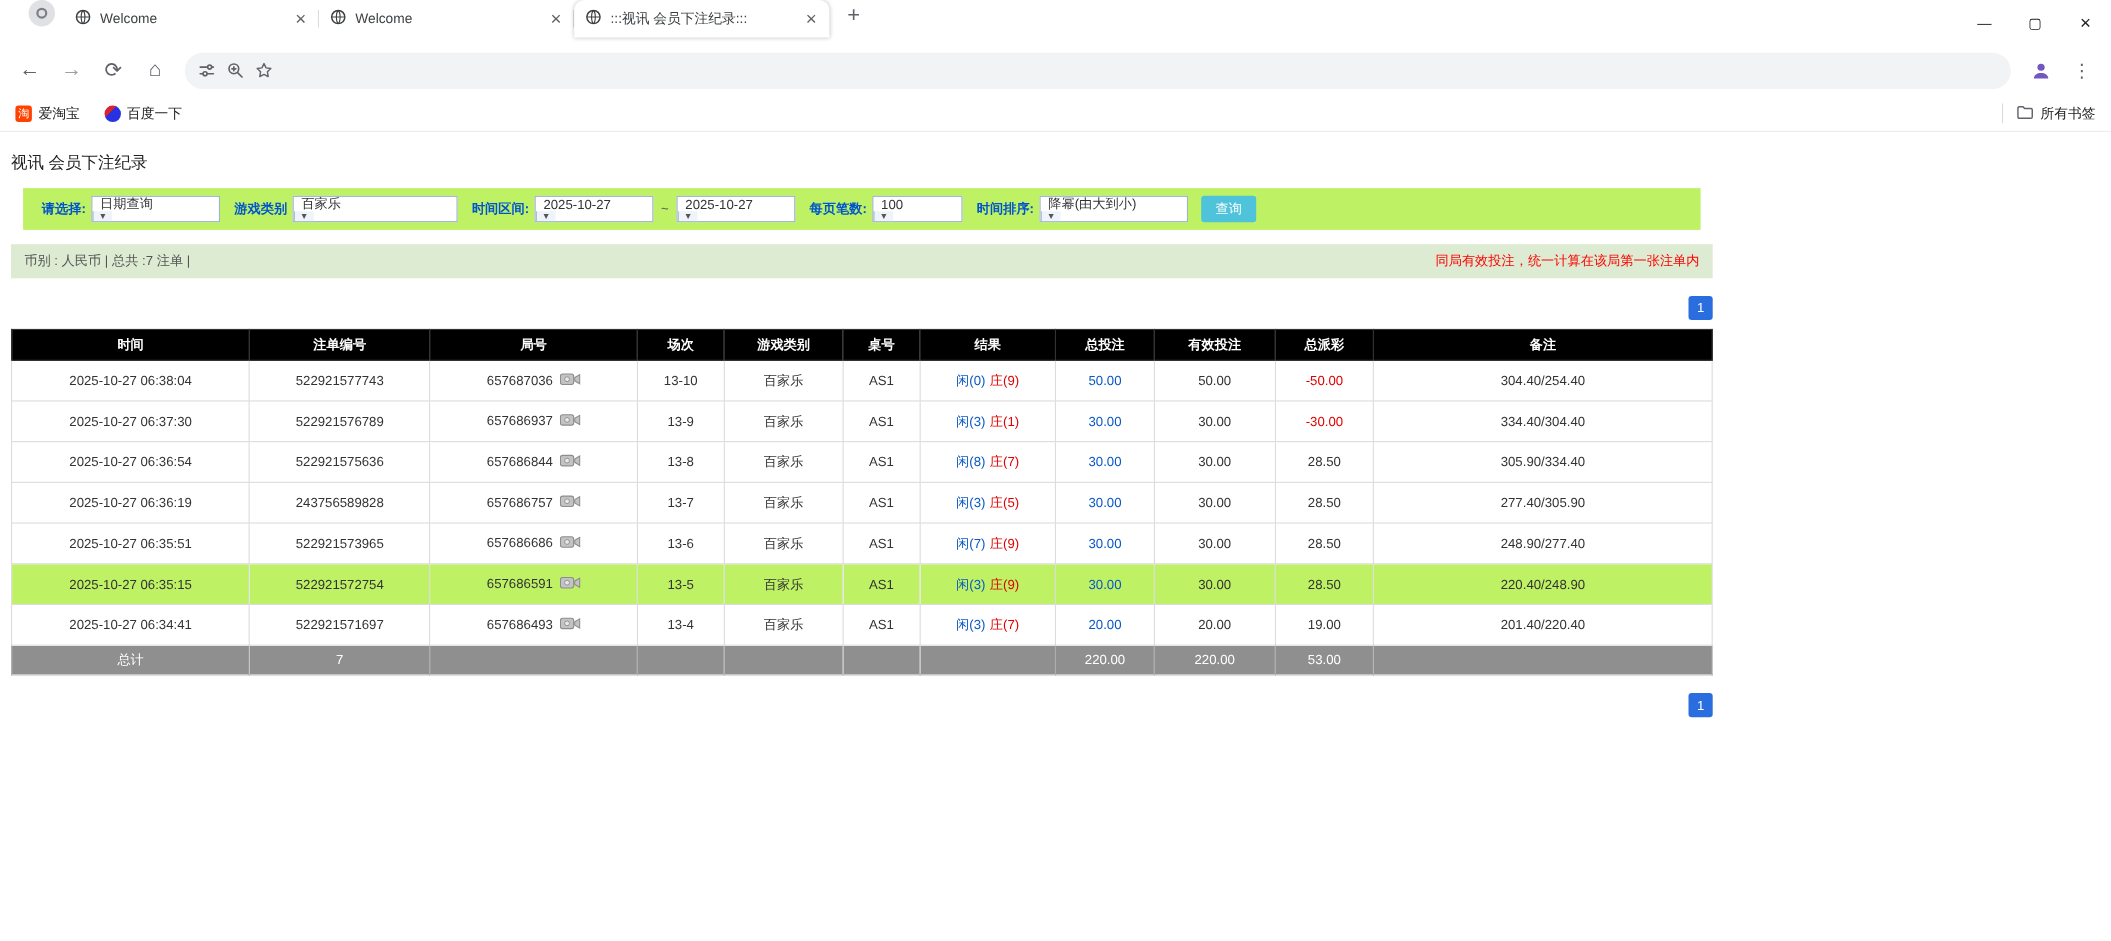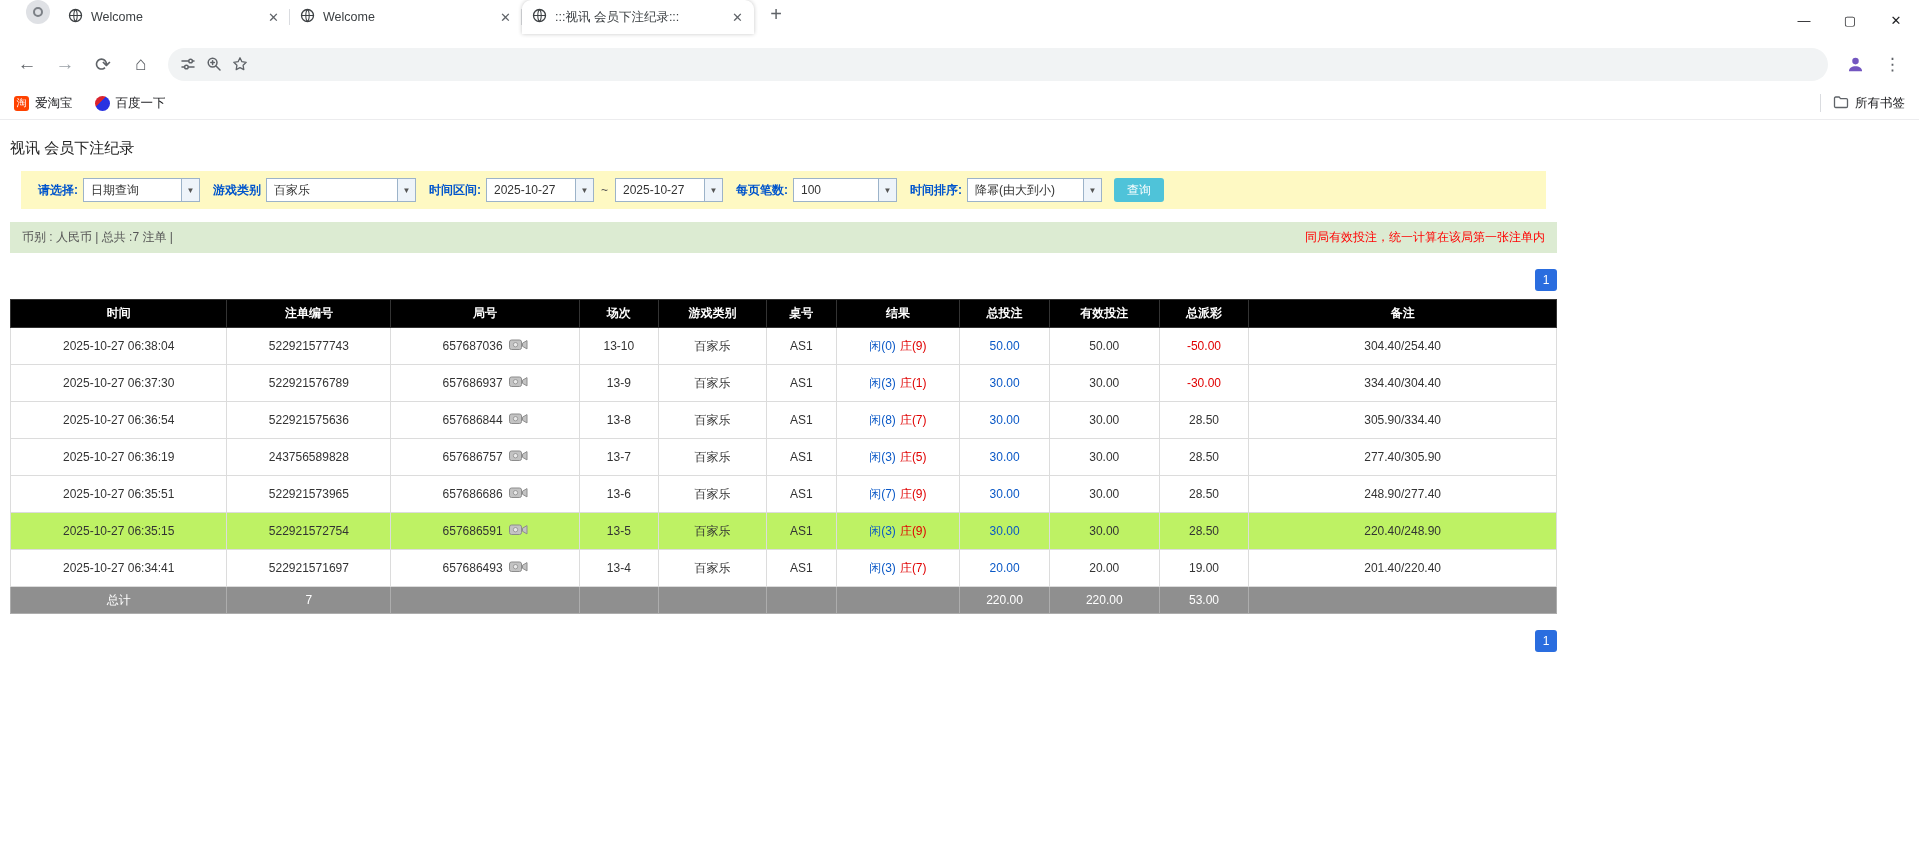--- a/index.html
+++ b/index.html
@@ -61,25 +61,25 @@
   }
   .bm-baidu { width: 15px; height: 15px; border-radius: 50%; background: linear-gradient(135deg, #d9232e 38%, #2932e1 38%); }
   .bm-right { margin-left: auto; display: flex; align-items: center; gap: 12px; }
   .bm-divider { width: 1px; height: 18px; background: #dadce0; }
 
   
   .page { width: 1567px; padding: 0 10px; }
   .page-title { margin-top: 19px; font-size: 15px; color: #222; }
 
   .filter-bar {
-    margin: 13px 11px 0; background: #fef9c3; padding: 7px 9px;
+    margin: 13px 11px 0; background: #bef264; padding: 7px 9px;
     display: flex; align-items: center; gap: 5px; font-size: 12px;
   }
   .flabel { color: #05c; font-weight: bold; margin-left: 8px; white-space: nowrap; }
-  .combo { display: inline-flex; background: #fff; border: 1px solid #9cb3c9; height: 24px; align-items: stretch; }
+  .combo { display: inline-flex; background: #fff; border: 1px solid #9cb3c9; height: 24px; align-items: stretch; flex-direction: column; }
   .combo-text { padding: 0 7px; display: flex; align-items: center; font-size: 12px; color: #333; flex: 1; white-space: nowrap; overflow: hidden; }
   .combo-arrow { width: 18px; border-left: 1px solid #9cb3c9; background: #eef4fa; display: flex; align-items: center; justify-content: center; font-size: 8px; color: #555; cursor: pointer; }
   .tilde { color: #555; margin: 0 2px; }
   .search-btn { background: #4fc3d9; color: #fff; border: none; height: 24px; padding: 0 13px; font-size: 12px; border-radius: 3px; margin-left: 7px; cursor: pointer; font-family: inherit; }
 
   .summary-bar {
     margin-top: 13px; background: #dcebd2; padding: 7px 12px;
     display: flex; justify-content: space-between; align-items: flex-start; font-size: 12px; color: #555;
   }
   .summary-right { color: #f00; }
@@ -232,21 +232,21 @@
       <span class="combo-text">2025-10-27</span>
       <span class="combo-arrow">▼</span>
     </span>
     <span class="tilde">~</span>
     <span class="combo" style="width:108px">
       <span class="combo-text">2025-10-27</span>
       <span class="combo-arrow">▼</span>
     </span>
 
     <span class="flabel">每页笔数:</span>
-    <span class="combo" style="width:104px">
+    <span class="combo" style="width:82px">
       <span class="combo-text">100</span>
       <span class="combo-arrow">▼</span>
     </span>
 
     <span class="flabel">时间排序:</span>
     <span class="combo" style="width:135px">
       <span class="combo-text">降幂(由大到小)</span>
       <span class="combo-arrow">▼</span>
     </span>
 

